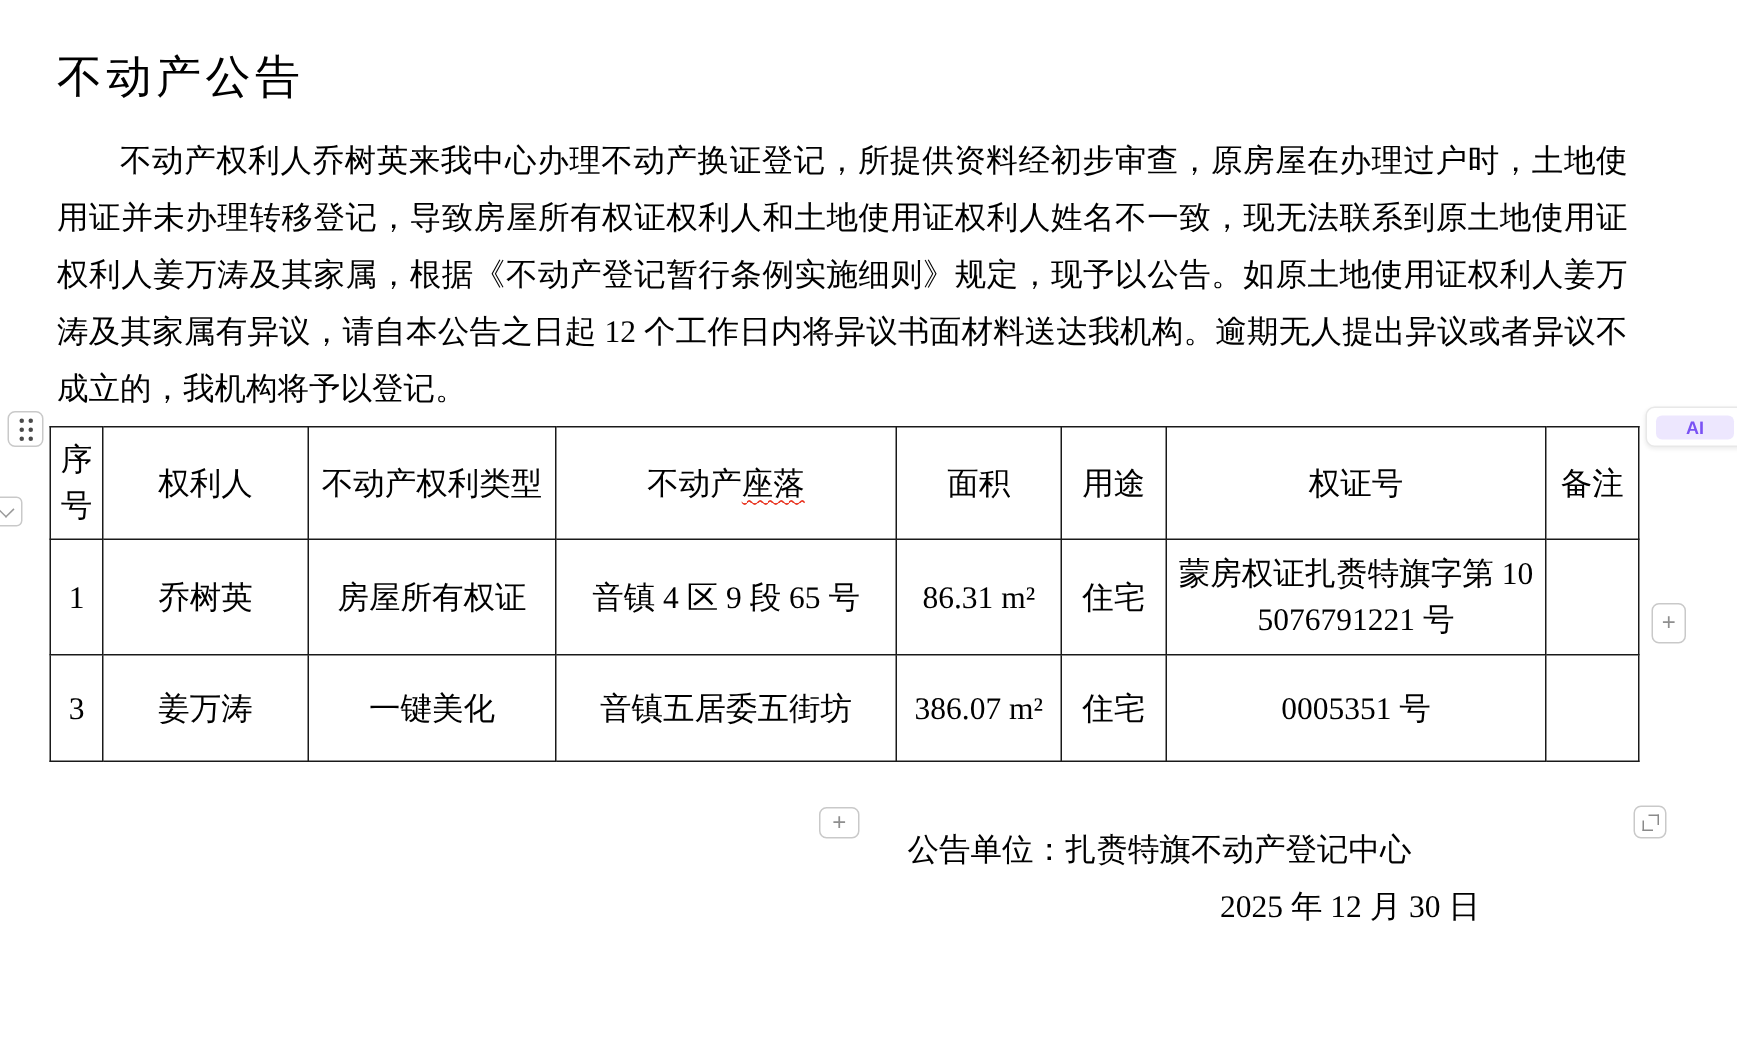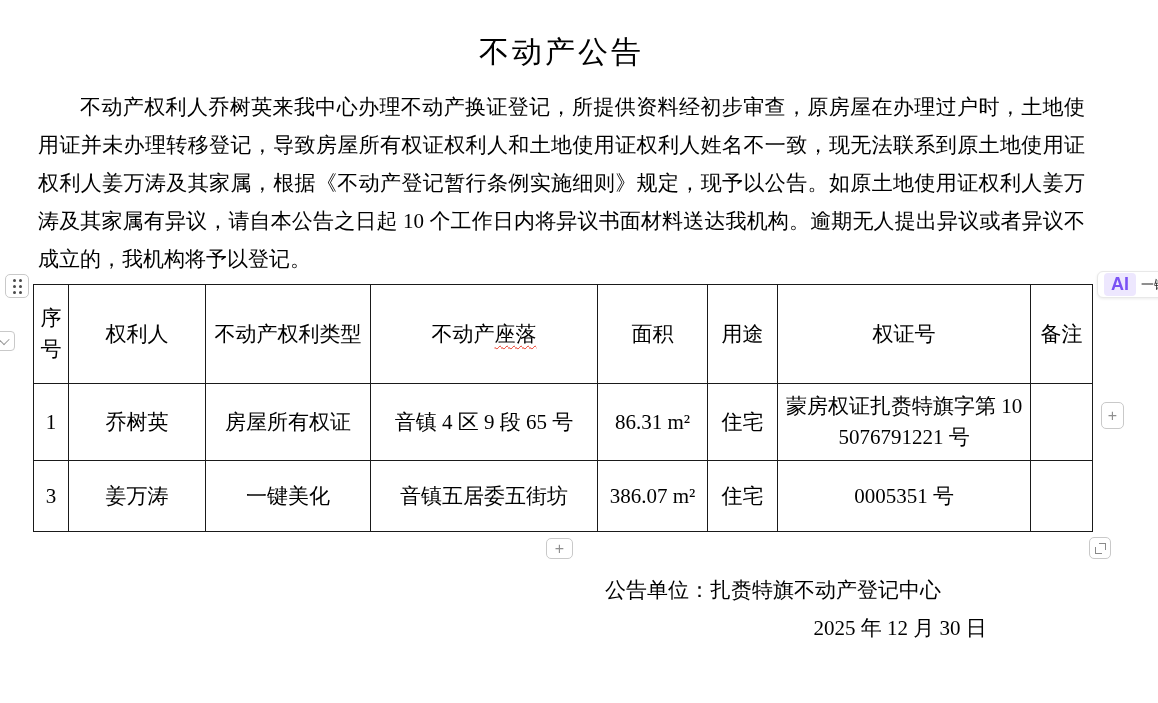--- a/index.html
+++ b/index.html
@@ -8,21 +8,21 @@
     position: relative;
     background: #ffffff;
     overflow: hidden;
     font-family: "Liberation Serif", "DejaVu Serif", serif;
     color: #000;
   }
   .doc-page { padding: 0 73px 0 38px; }
 
   .doc-title {
     margin-top: 34px;
-    text-align: center;
+    text-align: left;
     font-size: 30px;
     line-height: 36px;
     letter-spacing: 3px;
     font-family: Liberation Serif, serif;
   }
   .doc-paragraph {
     margin-top: 18px;
     font-size: 21px;
     line-height: 38px;
     text-align: justify;
@@ -47,21 +47,21 @@
   .doc-table th, .doc-table td {
     border: 1px solid #1a1a1a;
     text-align: center;
     vertical-align: middle;
     font-weight: normal;
     padding: 2px 6px;
     line-height: 31px;
     word-break: break-all;
     overflow: hidden;
   }
-  .doc-table tr.hdr-row  { height: 99px; }
+  .doc-table tr.hdr-row  { height: 75px; }
   .doc-table tr.row-1    { height: 77px; }
   .doc-table tr.row-2    { height: 71px; }
   .misspell {
     text-decoration: underline wavy #e8321e;
     text-decoration-thickness: 1px;
     text-underline-offset: 4px;
   }
 
   .footer-unit {
     margin: 44px 0 0 567px;
@@ -106,24 +106,24 @@
     border-color: #e8e8e8;
     box-shadow: 0 1px 3px rgba(0,0,0,0.08);
     border-radius: 6px;
     justify-content: flex-start;
     padding: 0 6px;
     white-space: nowrap;
   }
   .ai-badge {
     background: #ede7fe;
     color: #7a52f4;
-    font-size: 18px;
+    font-size: 12px;
     font-weight: bold;
     border-radius: 4px;
-    padding: 1px 7px;
+    padding: 1px 20px;
     margin-right: 5px;
   }
   .ai-label { font-size: 13px; color: #222; }
 
   .add-col-btn { left: 1101px; top: 402px; width: 23px; height: 27px; }
   .add-row-btn { left: 546px; top: 538px; width: 27px; height: 21px; }
   .plus-glyph { color: #8f8f8f; font-size: 16px; line-height: 1; font-weight: 400; }
 
   .resize-btn { left: 1089px; top: 537px; width: 22px; height: 22px; }
   .resize-glyph { position: relative; width: 11px; height: 11px; }
@@ -138,21 +138,21 @@
     border-bottom: 1.5px solid #8a8a8a; border-left: 1.5px solid #8a8a8a;
   }
 </style>
 </head>
 <body>
 
 <div class="doc-page">
 
   <div class="doc-title">不动产公告</div>
 
-  <div class="doc-paragraph">不动产权利人乔树英来我中心办理不动产换证登记，所提供资料经初步审查，原房屋在办理过户时，土地使用证并未办理转移登记，导致房屋所有权证权利人和土地使用证权利人姓名不一致，现无法联系到原土地使用证权利人姜万涛及其家属，根据《不动产登记暂行条例实施细则》规定，现予以公告。如原土地使用证权利人姜万涛及其家属有异议，请自本公告之日起 10 个工作日内将异议书面材料送达我机构。逾期无人提出异议或者异议不成立的，我机构将予以登记。</div>
+  <div class="doc-paragraph">不动产权利人乔树英来我中心办理不动产换证登记，所提供资料经初步审查，原房屋在办理过户时，土地使用证并未办理转移登记，导致房屋所有权证权利人和土地使用证权利人姓名不一致，现无法联系到原土地使用证权利人姜万涛及其家属，根据《不动产登记暂行条例实施细则》规定，现予以公告。如原土地使用证权利人姜万涛及其家属有异议，请自本公告之日起 12 个工作日内将异议书面材料送达我机构。逾期无人提出异议或者异议不成立的，我机构将予以登记。</div>
 
 
   <table class="doc-table">
     <colgroup>
       <col style="width:35px">
         <col style="width:137px">
         <col style="width:165px">
         <col style="width:227px">
       <col style="width:110px">
         <col style="width:70px">

